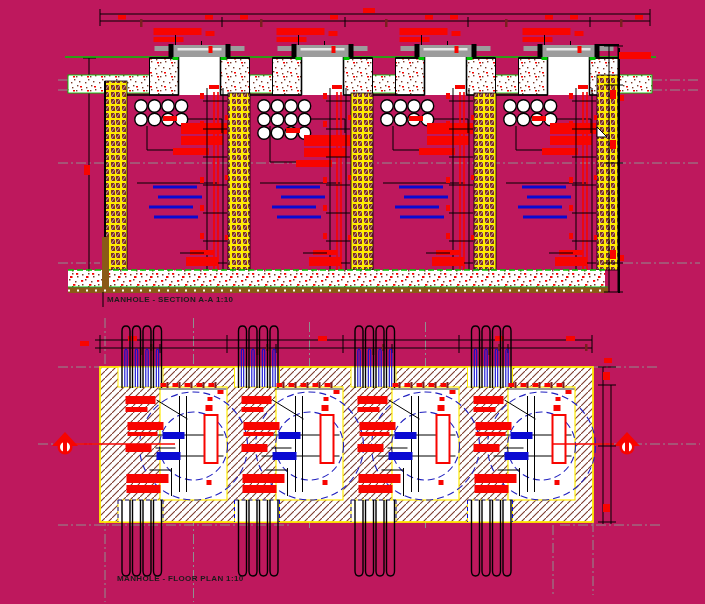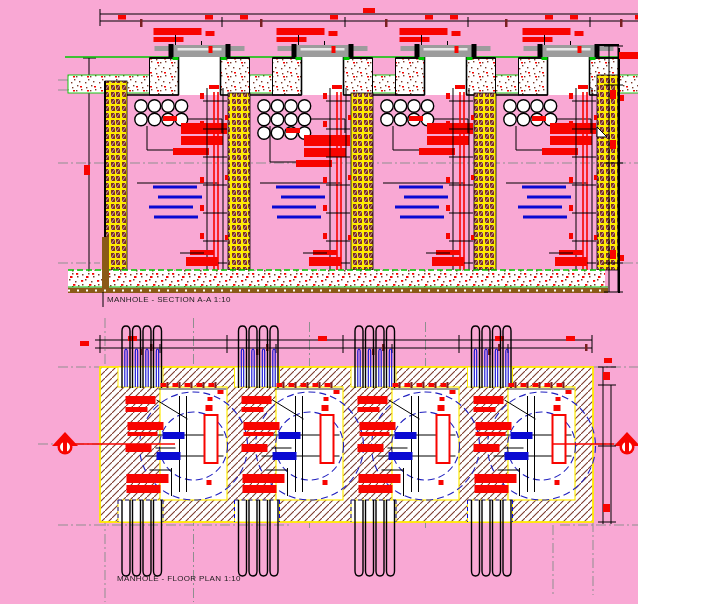--- a/index.html
+++ b/index.html
@@ -1,17 +1,17 @@
 <!DOCTYPE html>
 <html><head>
 <meta charset="utf-8">
 <style>
   html,body{margin:0;padding:0;background:#ffffff;}
-  .stage{position:relative;width:638px;height:604px;background:#f9a8d4;overflow:hidden;
-         font-family:"Liberation Sans",sans-serif;}
+  .stage{position:relative;width:705px;height:604px;background:#be185d;overflow:hidden;
+         font-family:"Liberation Sans",sans-serif;font-weight:bold;}
   svg{display:block}
   .cadtext{font-family:"Liberation Sans",sans-serif;font-size:8px;fill:#1b1b1b;letter-spacing:.35px}
 </style>
 </head>
 <body>
 
 <div class="stage">
   <svg id="drw" width="705" height="604" viewBox="0 0 705 604">
     <defs>
       <pattern id="wallH" patternUnits="userSpaceOnUse" width="11" height="7">

